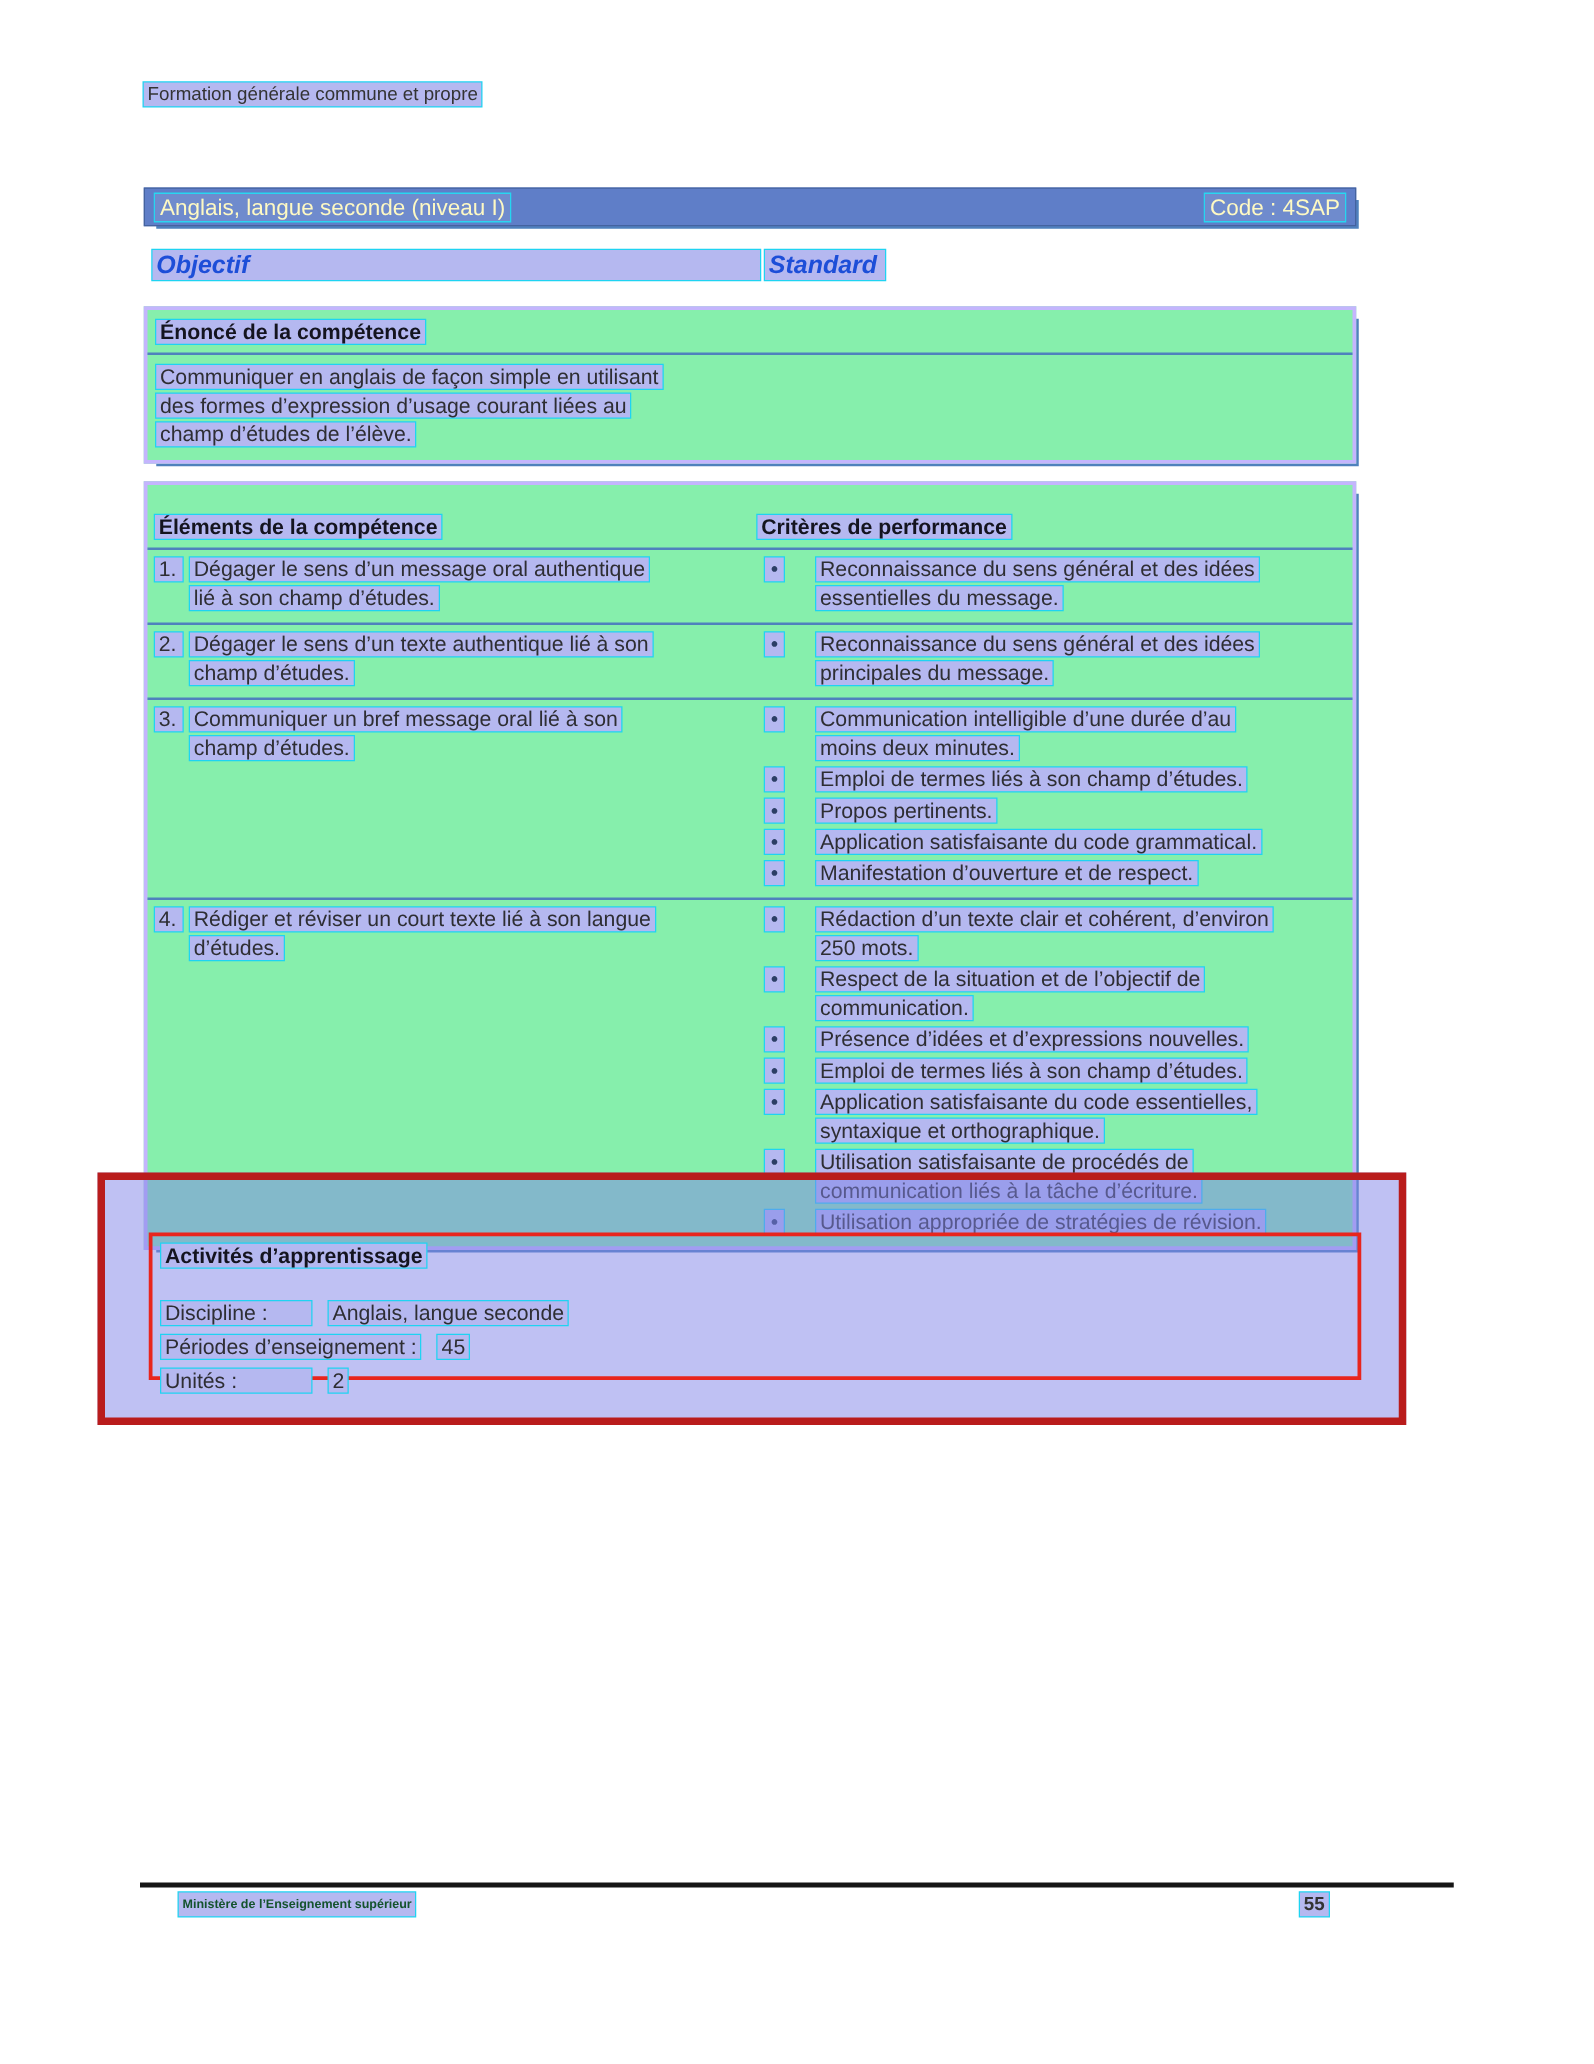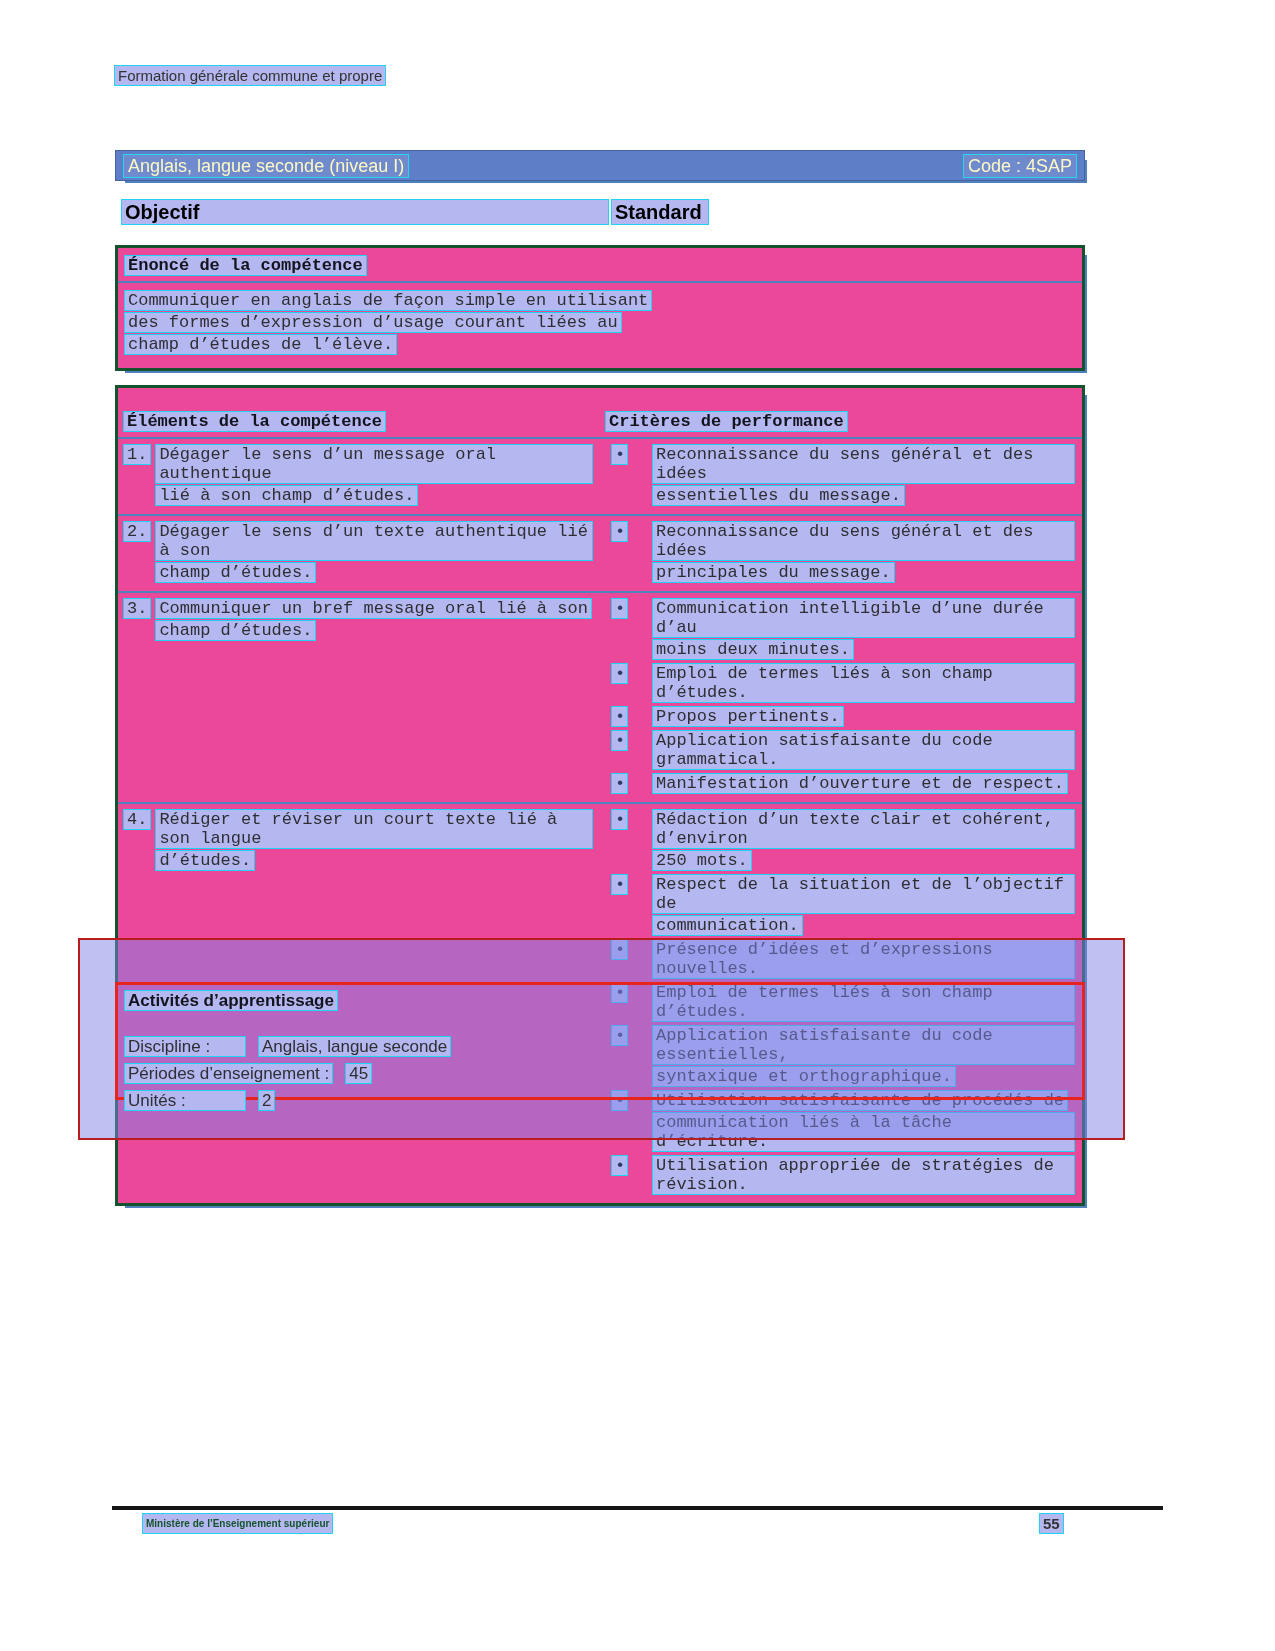--- a/index.html
+++ b/index.html
@@ -32,46 +32,46 @@
     background: #5f7ec8; border: 1px solid #44639f;
     display: flex; justify-content: space-between; align-items: center;
     padding: 0 8px; color: #fef9c3; font-size: 18px;
     box-shadow: 6px 6px 0 -4px #4f81bd;
   }
   .hl-bar {
     display: inline-block; box-shadow: 0 0 0 1px #25d6f0;
     background: rgba(255,255,255,0.10); padding: 0 4px; line-height: 22px;
   }
 
-  .head-it { font-weight: bold; font-size: 20px; color: #000000; line-height: 24px; }
+  .head-it { font-weight: bold; font-style: italic; font-size: 20px; color: #1d4ed8; line-height: 24px; }
   .h-objectif { position: absolute; left: 122px; top: 200px; width: 486px; }
   .h-standard { position: absolute; left: 612px; top: 200px; min-width: 96px; }
 
-  .frame { border: 3px solid #14532d; background: #ec4899; box-shadow: 6px 6px 0 -4px #4f81bd; font-family: Liberation Mono, monospace; }
+  .frame { border: 3px solid #c4b5fd; background: #86efac; box-shadow: 6px 6px 0 -4px #4f81bd; }
   .enonce-box { position: absolute; left: 115px; top: 245px; width: 970px; height: 126px; }
   .box-hd { padding: 8px 7px 6px 7px; border-bottom: 2px solid #4f81bd; }
   .box-bd { padding: 8px 7px 6px 7px; }
 
   .comp-table { position: absolute; left: 115px; top: 385px; width: 970px; }
   .t-row { display: flex; border-top: 2px solid #4f81bd; }
   .t-row.first { border-top: none; }
   .cell { padding: 6px 8px 4px 6px; }
   .c1 { width: 482px; }
   .c2 { flex: 1; padding-left: 12px; }
   .t-head .cell { padding: 24px 8px 6px 6px; }
   .el { display: flex; }
   .num { margin-right: 6px; height: 19px; min-width: 22px; }
   .el-lines { flex: 1; }
   .crit { display: flex; margin-bottom: 2px; }
   .blt { width: 15px; text-align: center; margin-right: 26px; height: 19px; color: #2c3e66; }
   .crit-lines { flex: 1; }
 
   .lavender-panel {
     position: absolute; left: 78px; top: 938px; width: 1047px; height: 202px;
-    background: rgba(128,131,232,0.50); border: 2px solid #b91c1c;
+    background: rgba(128,131,232,0.50); border: 6px solid #b91c1c;
   }
   .red-box {
     position: absolute; left: 35px; top: 42px; width: 970px; height: 118px;
     border: 3px solid #e8251d; padding: 6px 7px;
   }
   .fields { margin-top: 26px; }
   .field { margin-bottom: 7px; }
   .lbl-w { min-width: 120px; }
   .val { margin-left: 14px; }
 

